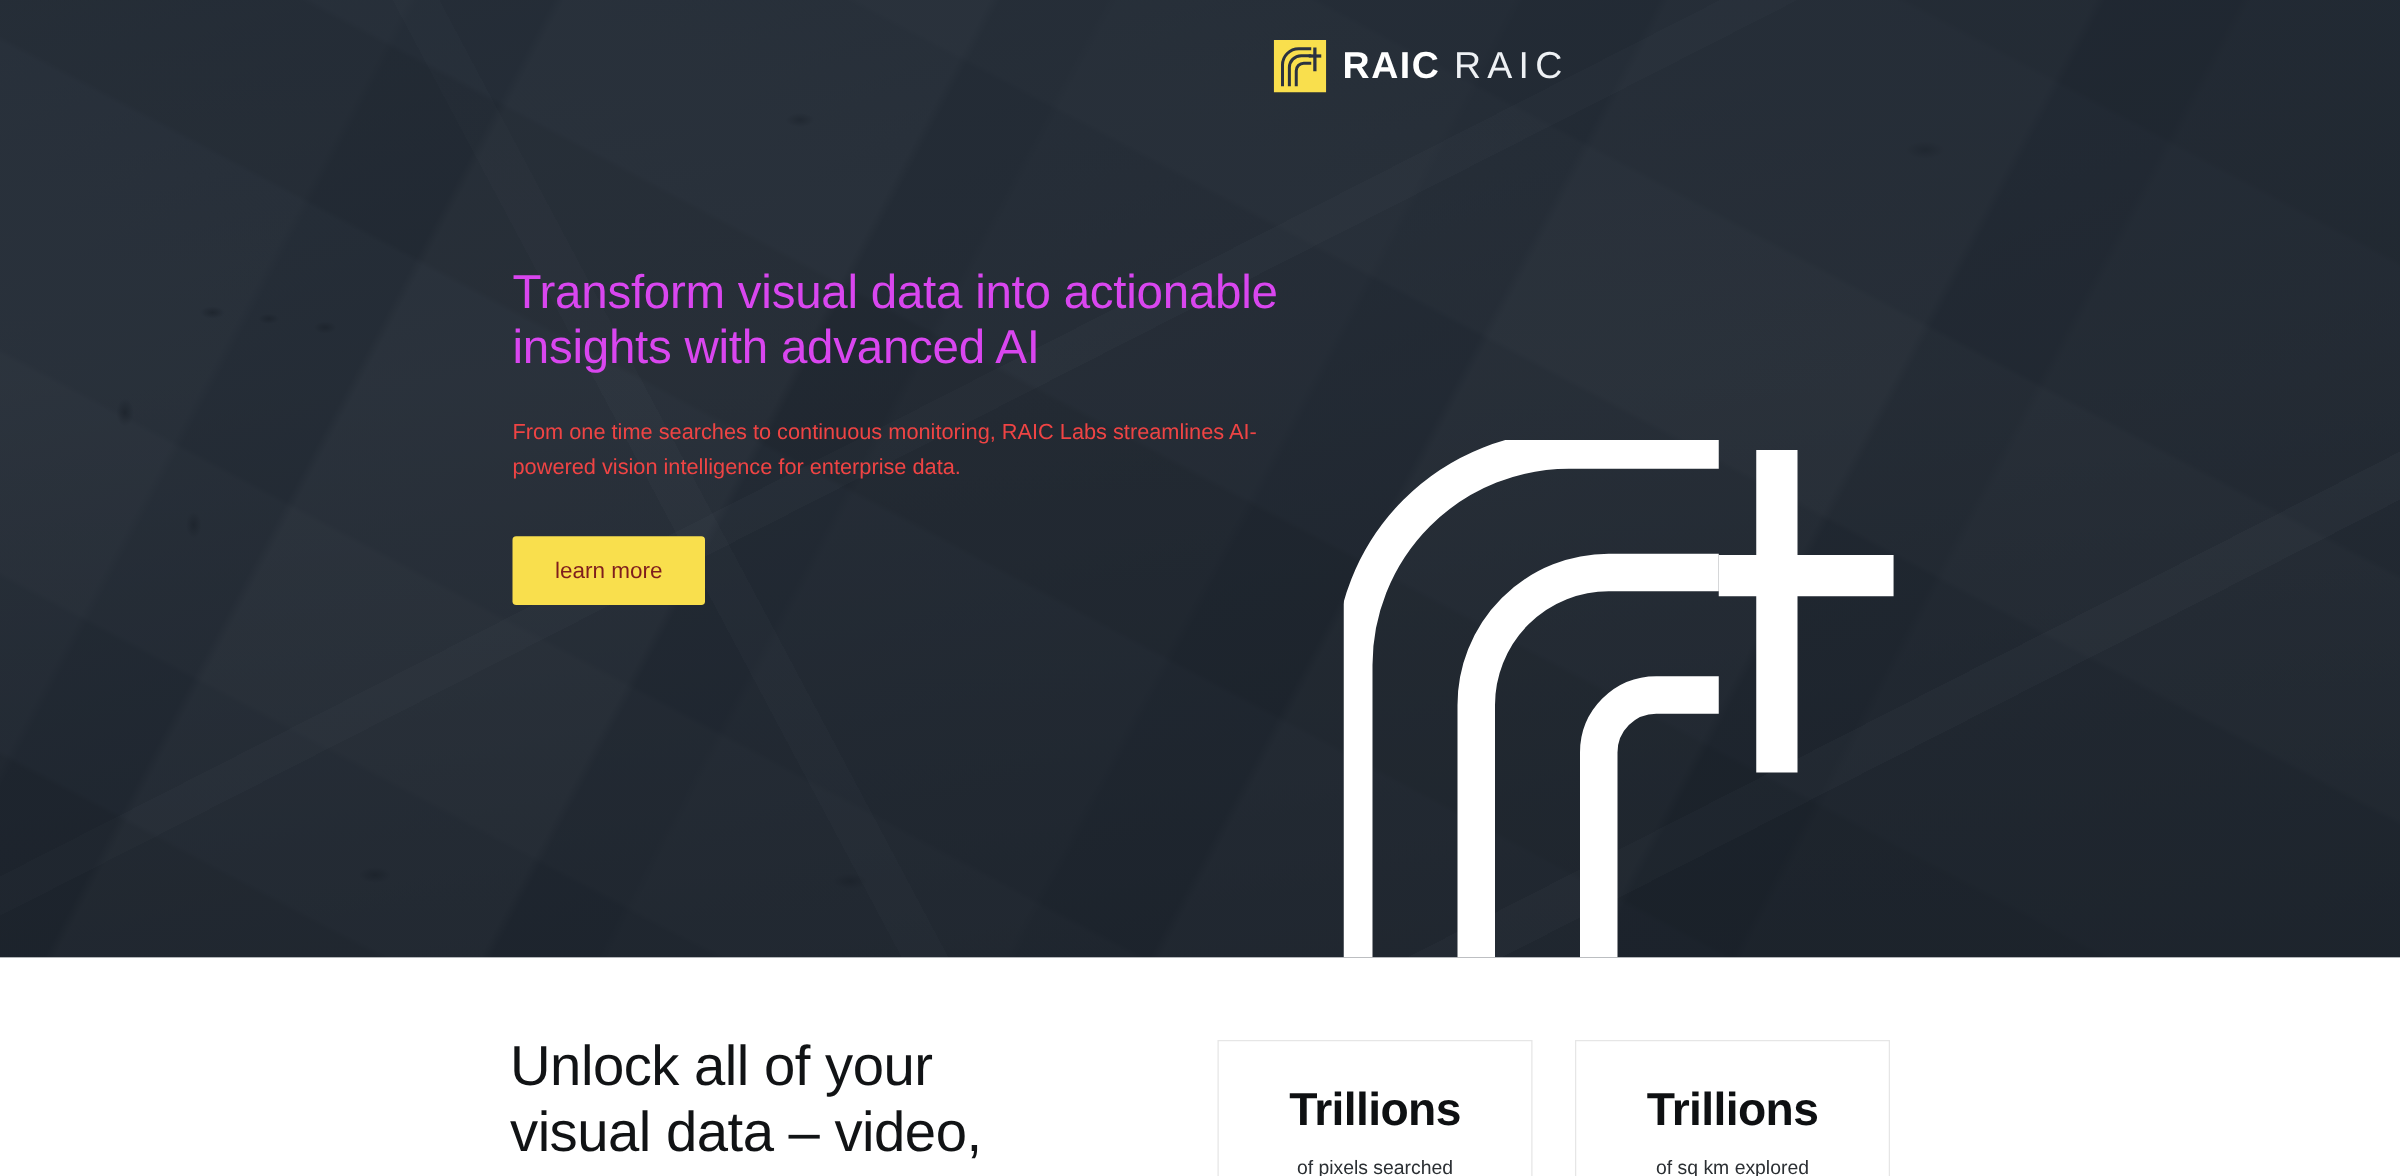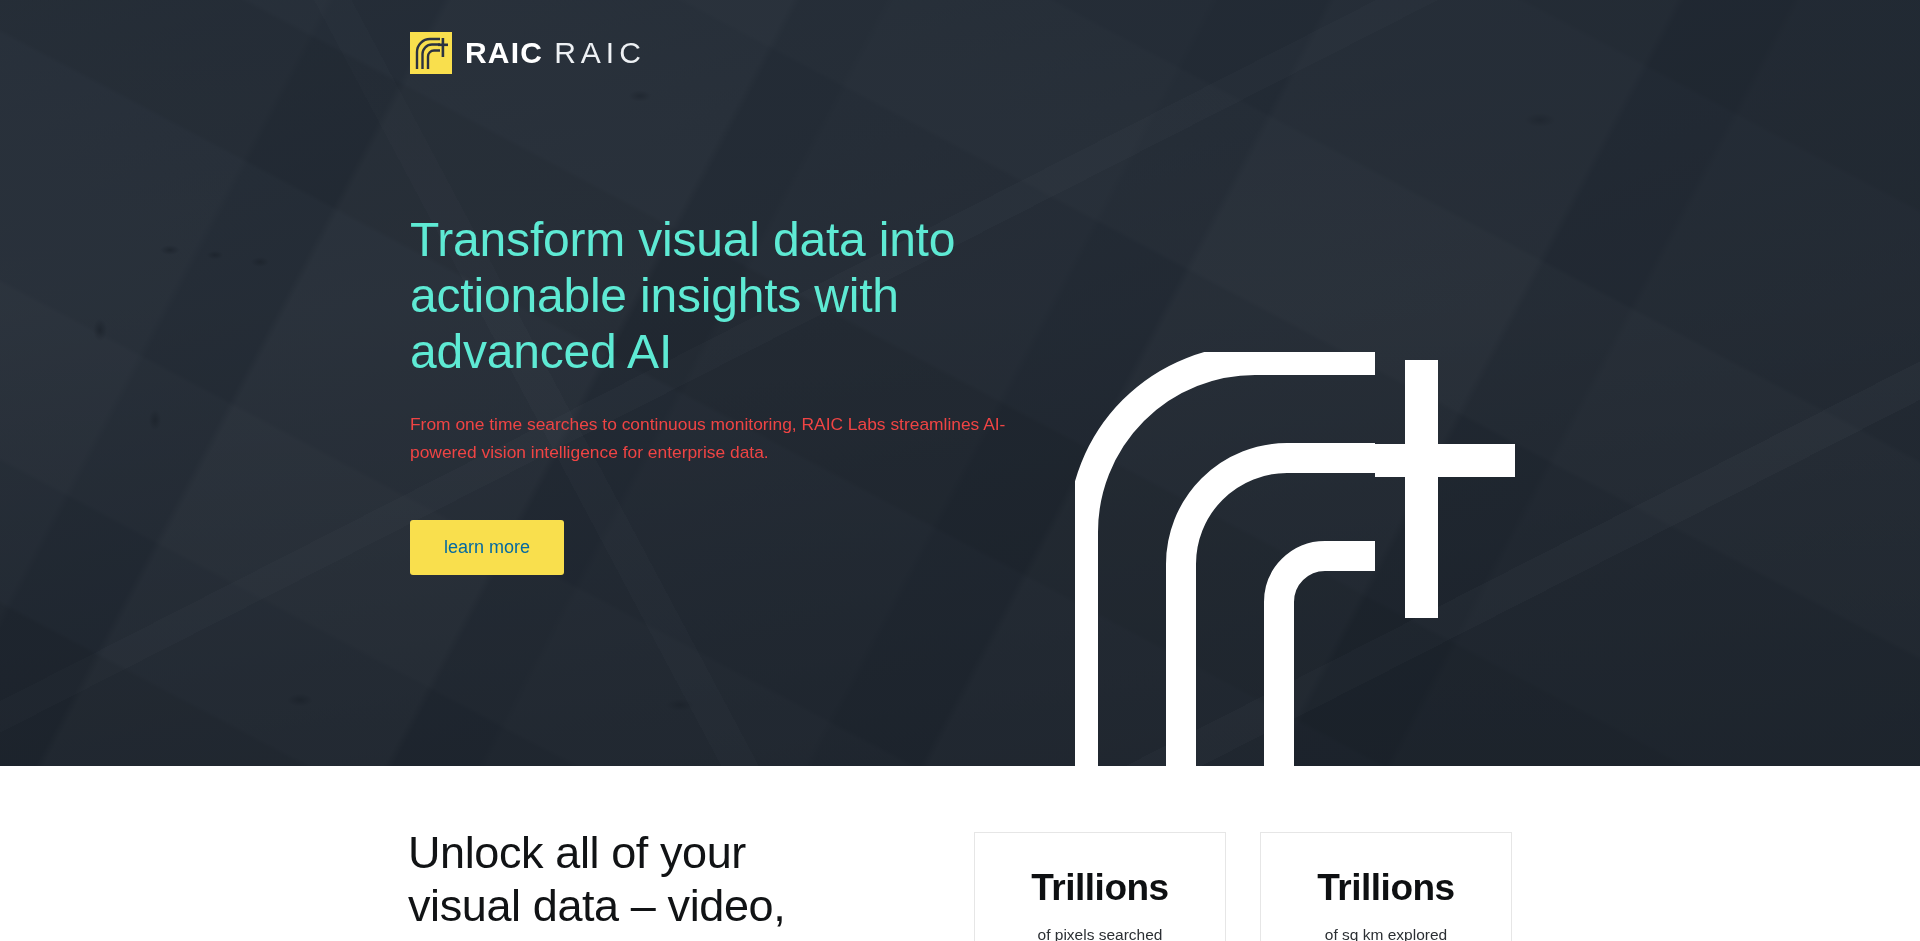--- a/index.html
+++ b/index.html
@@ -55,20 +55,21 @@
     pointer-events:none;
   }
   .hero-mark svg{ display:block; width:100%; height:100%; }
 
   
   .header{
     position:absolute; top:0; left:0; right:0; height:106px;
     display:flex; align-items:center;
     padding:0 56px 0 410px;
     z-index:5;
+    justify-content:center;
   }
   .brand{ display:flex; align-items:center; gap:13px; cursor:pointer; }
   .brand-glyph{ width:42px; height:42px; display:block; }
   .brand-text{ display:flex; align-items:baseline; gap:11px; }
   .brand-raic{
     color:#ffffff; font-size:30px; font-weight:600; letter-spacing:1.2px; line-height:1;
   }
   .brand-labs{
     color:#eef1f4; font-size:30px; font-weight:300; letter-spacing:5px; line-height:1;
   }
@@ -89,34 +90,34 @@
     padding:13px 27px; border:none; border-radius:3px;
     cursor:pointer; white-space:nowrap;
     font-family:"Liberation Sans", sans-serif;
   }
 
   
   .hero-content{
     position:absolute; left:410px; top:212px; width:640px; z-index:4;
   }
   .hero-title{
-    color:#5eead4;
-    font-size:48px; font-weight:400; line-height:1.165;
+    color:#d946ef;
+    font-size:38px; font-weight:400; line-height:1.165;
     letter-spacing:-.2px;
   }
   .hero-sub{
     margin-top:30px;
     color:#ef4444;
     font-size:17.4px; font-weight:400; line-height:1.62;
     max-width:600px;
   }
   .hero-btn{
-    margin-top:54px;
+    margin-top:42px;
     display:inline-block;
-    background:#f9df4d; color:#0369a1;
+    background:#f9df4d; color:#7f1d1d;
     font-size:18px; font-weight:400;
     padding:17px 34px; border:none; border-radius:3px;
     cursor:pointer;
     font-family:"Liberation Sans", sans-serif;
   }
 
   
   .lower{
     position:absolute; top:766px; left:0; width:1920px; height:175px;
     background:#ffffff;

